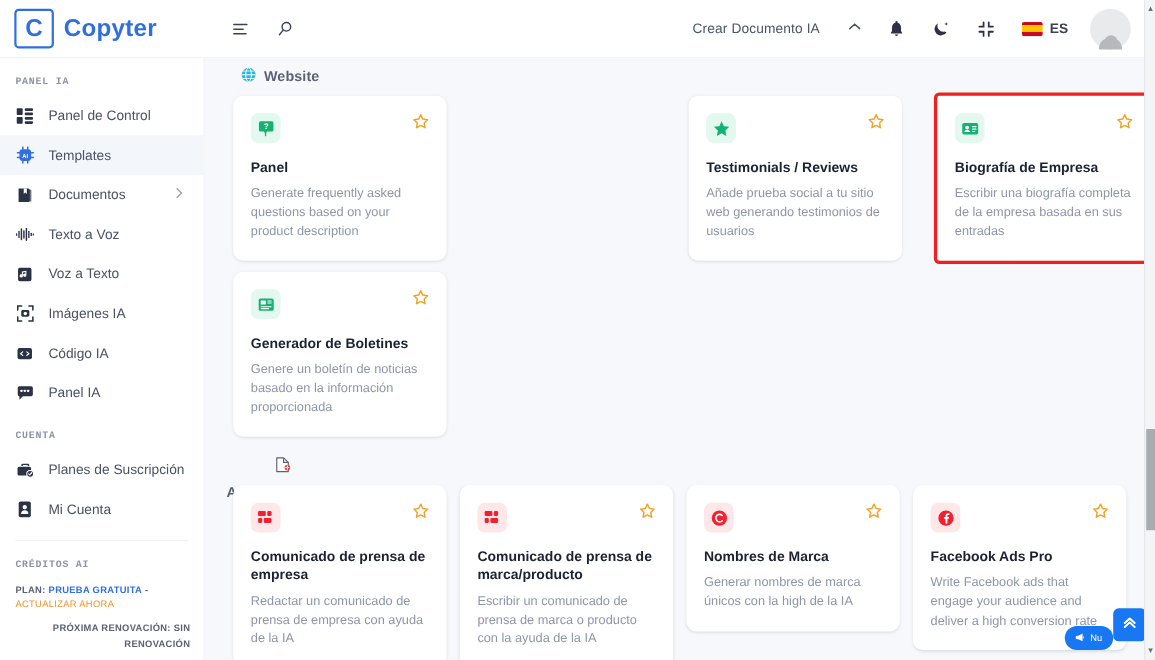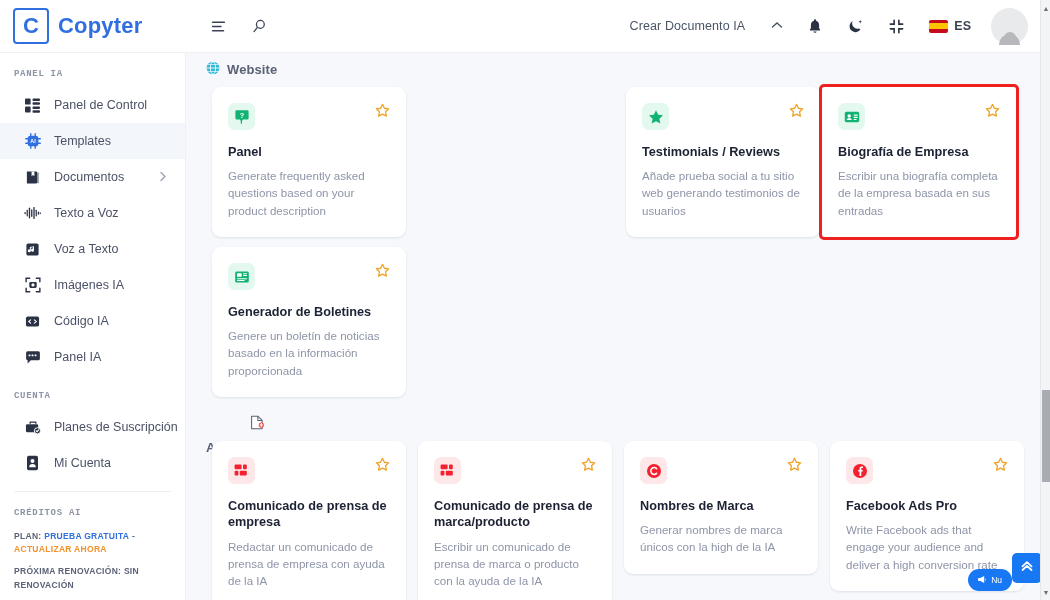--- a/index.html
+++ b/index.html
@@ -53,35 +53,35 @@
   .sidebar {
     position: absolute; top: 53px; left: 0; width: 186px; height: 547px;
     background: #ffffff; border-right: 1px solid #eef0f4; overflow: hidden;
   }
   .sec-label {
     font-size: 9px; letter-spacing: .7px; color: #8d94a5; font-weight: 600;
     padding: 16px 0 8px 14px; text-transform: uppercase; font-family: Liberation Mono, monospace;
   }
   .nav-item {
     display: flex; align-items: center; gap: 13px; height: 36px;
-    padding-left: 24px; cursor: pointer; font-size: 12.5px; color: #4b5266;
+    padding-left: 14px; cursor: pointer; font-size: 12.5px; color: #4b5266;
     position: relative;
   }
   .nav-item.active { background: #f3f6fb; }
   .nav-item .chev { margin-left: auto; margin-right: 18px; color: #9aa1b1; font-size: 11px; }
   .nav-ico { width: 17px; height: 17px; display: flex; align-items: center; justify-content: center; flex: 0 0 17px; }
 
   .sb-divider { height: 1px; background: #edeff3; margin: 10px 14px 0 14px; }
   .credits {
     padding: 0 12px 0 14px; font-size: 8.5px; letter-spacing: .3px; line-height: 1.55;
   }
   .credits .plan { color: #5b6276; font-weight: 600; margin-top: 4px; }
   .credits .plan b { color: #2f6fe0; font-weight: 700; }
-  .credits .plan u { color: #f0932b; text-decoration: none; font-weight: 700; }
-  .credits .renew { color: #5b6276; font-weight: 600; margin-top: 9px; }
+  .credits .plan u { color: #f0932b; text-decoration: none; font-weight: 400; }
+  .credits .renew { color: #5b6276; font-weight: 600; margin-top: 9px; text-align: right; }
 
   
   .main {
     position: absolute; top: 53px; left: 186px; width: 854px; height: 547px;
     background: #f6f8fb; overflow: hidden; padding: 0 0 0 0;
   }
   .group-head {
     display: flex; align-items: center; gap: 7px;
     font-size: 13px; font-weight: 700; color: #5b6276; letter-spacing: .1px;
   }
@@ -360,21 +360,21 @@
         <b>PRUEBA GRATUITA</b>
         <span>-</span>
         <u>ACTUALIZAR AHORA</u>
       </div>
       <div class="renew">PRÓXIMA RENOVACIÓN: SIN RENOVACIÓN</div>
     </div>
   </div>
 
   <div class="main">
 
-    <div class="group-head" style="position:absolute; left:20px; top:8px;">
+    <div class="group-head" style="position:absolute; left:33px; top:8px;">
       <span>
         <svg width="14" height="14" viewBox="0 0 14 14">
           <circle cx="7" cy="7" r="6.3" fill="#2ab7d6"></circle>
           <ellipse cx="7" cy="7" rx="2.6" ry="6.3" fill="none" stroke="#ffffff" stroke-width=".9"></ellipse>
           <line x1="0.9" y1="7" x2="13.1" y2="7" stroke="#ffffff" stroke-width=".9"></line>
           <line x1="1.9" y1="3.6" x2="12.1" y2="3.6" stroke="#ffffff" stroke-width=".7"></line>
           <line x1="1.9" y1="10.4" x2="12.1" y2="10.4" stroke="#ffffff" stroke-width=".7"></line>
         </svg>
       </span>
       <span>Website</span>
@@ -409,21 +409,21 @@
         <span class="star">
           <svg width="15" height="15" viewBox="0 0 16 16" fill="none" stroke="#f0a226" stroke-width="1.4" stroke-linejoin="round">
             <polygon points="8,1.4 10,5.6 14.6,6.2 11.3,9.4 12.1,14 8,11.8 3.9,14 4.7,9.4 1.4,6.2 6,5.6"></polygon>
           </svg>
         </span>
       </div>
       <div class="card-title">Testimonials / Reviews</div>
       <div class="card-desc">Añade prueba social a tu sitio web generando testimonios de usuarios</div>
     </div>
 
-    <div class="card highlight" style="position:absolute; left:636px; top:34px;">
+    <div class="card highlight" style="position:absolute; left:666px; top:34px;">
       <div class="card-top">
         <span class="card-ico ico-green">
           <svg width="16" height="16" viewBox="0 0 16 16" fill="#12b272">
             <rect x="0.8" y="2.8" width="14.4" height="10.4" rx="1.6"></rect>
             <circle cx="5.2" cy="7" r="1.7" fill="#ffffff"></circle>
             <path d="M2.5 11.1a2.8 2.8 0 0 1 5.4 0z" fill="#ffffff"></path>
             <g fill="#ffffff">
                 <rect x="9.6" y="5.6" width="4.2" height="1.1" rx=".5"></rect>
                 <rect x="9.6" y="7.8" width="4.2" height="1.1" rx=".5"></rect>
                 <rect x="9.6" y="10" width="3" height="1.1" rx=".5"></rect>

